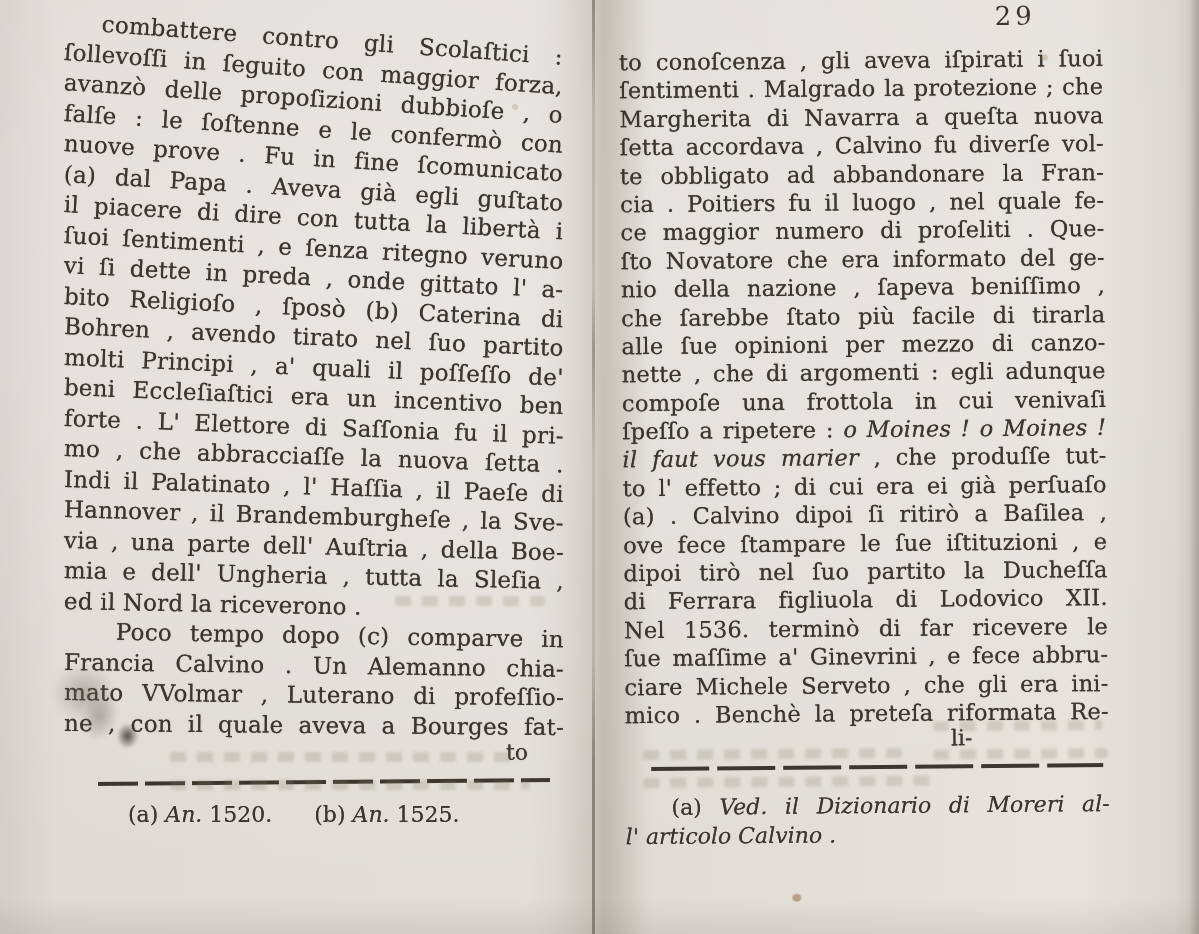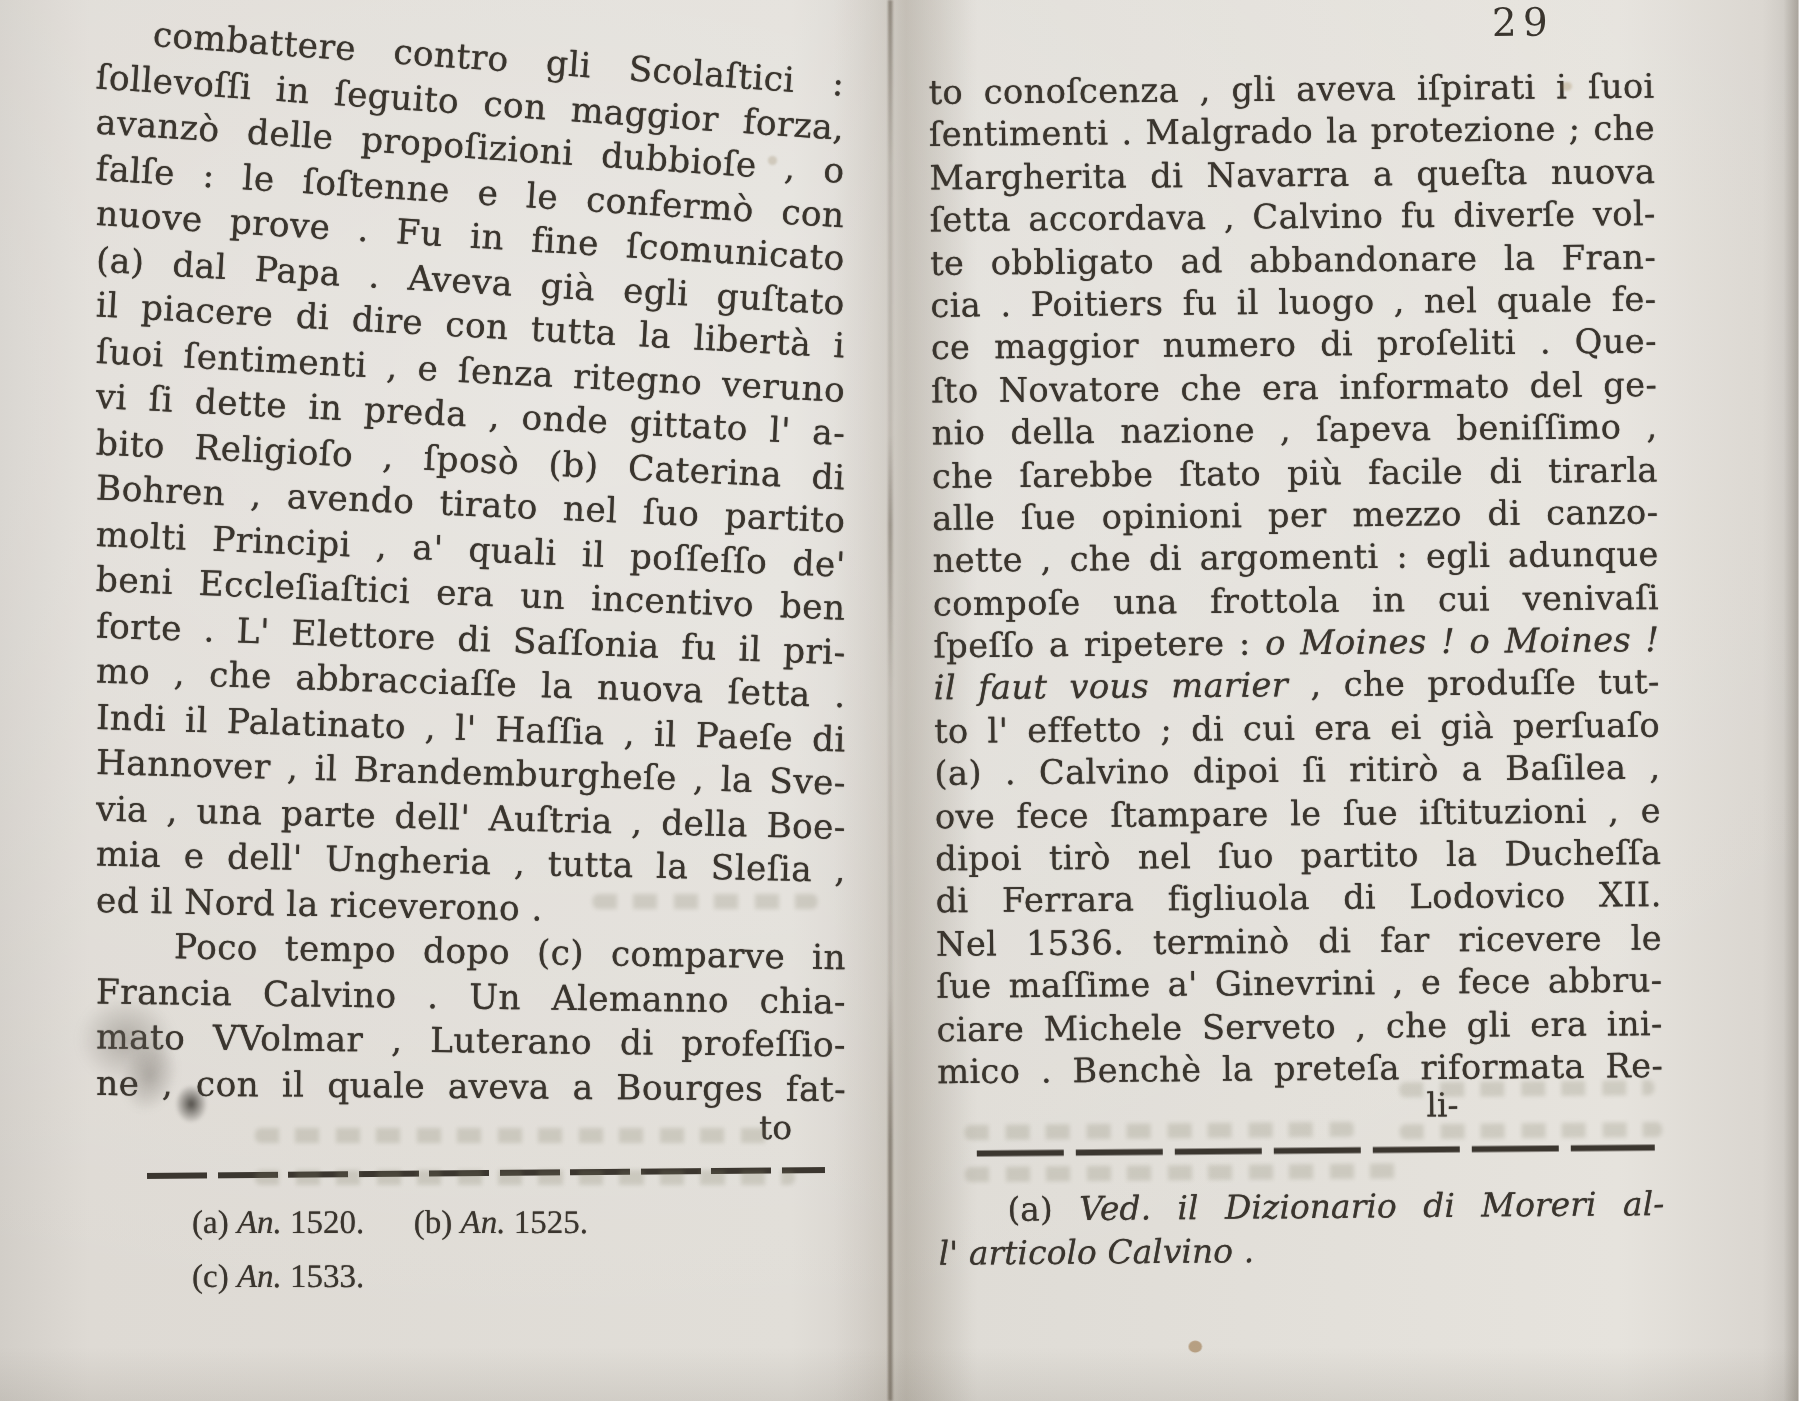--- a/index.html
+++ b/index.html
@@ -48,21 +48,21 @@
   .pagenum{position:absolute;left:998px;top:2px;font-size:26px;font-weight:normal;letter-spacing:4px;}
 
   .fn-rule{position:absolute;height:4px;filter:blur(.3px);
     background:repeating-linear-gradient(90deg,#3b362f 0 40px,rgba(59,54,47,0) 40px 47px);}
   .rule-left{left:98px;top:780px;width:452px;transform:rotate(-0.5deg);}
   .rule-right{left:648px;top:765px;width:452px;
     background:repeating-linear-gradient(90deg,#3b362f 0 58px,rgba(59,54,47,0) 58px 66px);}
 
   .fnotes{position:absolute;font-size:22px;text-shadow:0 0 .6px rgba(58,53,46,.8);}
   .fn-left{left:64px;top:801px;width:500px;}
-  .fn-left .line{height:36px;line-height:27px;white-space:pre;font-family:Liberation Serif, serif;}
+  .fn-left .line{height:36px;line-height:27px;white-space:pre;}
   .fn-right{left:622px;top:791px;width:484px;}
   .fn-right .line{height:29px;line-height:29px;}
 
   .ghost{position:absolute;height:10px;border-radius:4px;filter:blur(1.5px);opacity:.45;
     background:repeating-linear-gradient(90deg,rgba(128,126,102,.5) 0 16px,rgba(128,126,102,0) 16px 27px);}
   .stain{position:absolute;border-radius:50%;}
   .s1{left:52px;top:664px;width:64px;height:58px;filter:blur(3px);
       background:radial-gradient(closest-side,rgba(110,105,96,.42),rgba(110,105,96,0));}
   .s2{left:114px;top:720px;width:27px;height:32px;filter:blur(1px);border-radius:58% 42% 55% 45%;
       background:radial-gradient(closest-side,rgba(56,53,48,.85),rgba(56,53,48,0) 80%);}
@@ -106,21 +106,20 @@
         <div class="line nojust" style="transform: rotate(1.1deg);">ed il Nord la riceverono .</div>
         <div class="line" style="text-indent: 52px; transform: rotate(0.94deg);">Poco tempo dopo (c) comparve in</div>
         <div class="line" style="transform: rotate(0.78deg);">Francia Calvino . Un Alemanno chia-</div>
         <div class="line" style="transform: rotate(0.62deg);">mato VVolmar , Luterano di profeſſio-</div>
         <div class="line" style="transform: rotate(0.47deg);">ne , con il quale aveva a Bourges fat-</div>
       </div>
     <div class="catchword cw-left">to</div>
     <div class="fn-rule rule-left"></div>
     <div class="fnotes fn-left">
         <div class="line nojust" style="text-indent: 64px;"><span>(a) </span><span class="it">An.</span><span> 1520.      (b) </span><span class="it">An.</span><span> 1525.</span></div>
-        <div class="line nojust" style="text-indent: 64px;"><span>(c) </span><span class="it">An.</span><span> 1533.</span></div>
       </div>
     <div class="ghost" style="left:395px;top:596px;width:150px"></div>
     <div class="ghost" style="left:170px;top:752px;width:350px"></div>
     <div class="ghost" style="left:170px;top:780px;width:360px"></div>
     <div class="stain s1"></div>
     <div class="stain s3"></div>
     <div class="stain s2"></div>
     <div class="stain d3"></div>
   </div>
 

